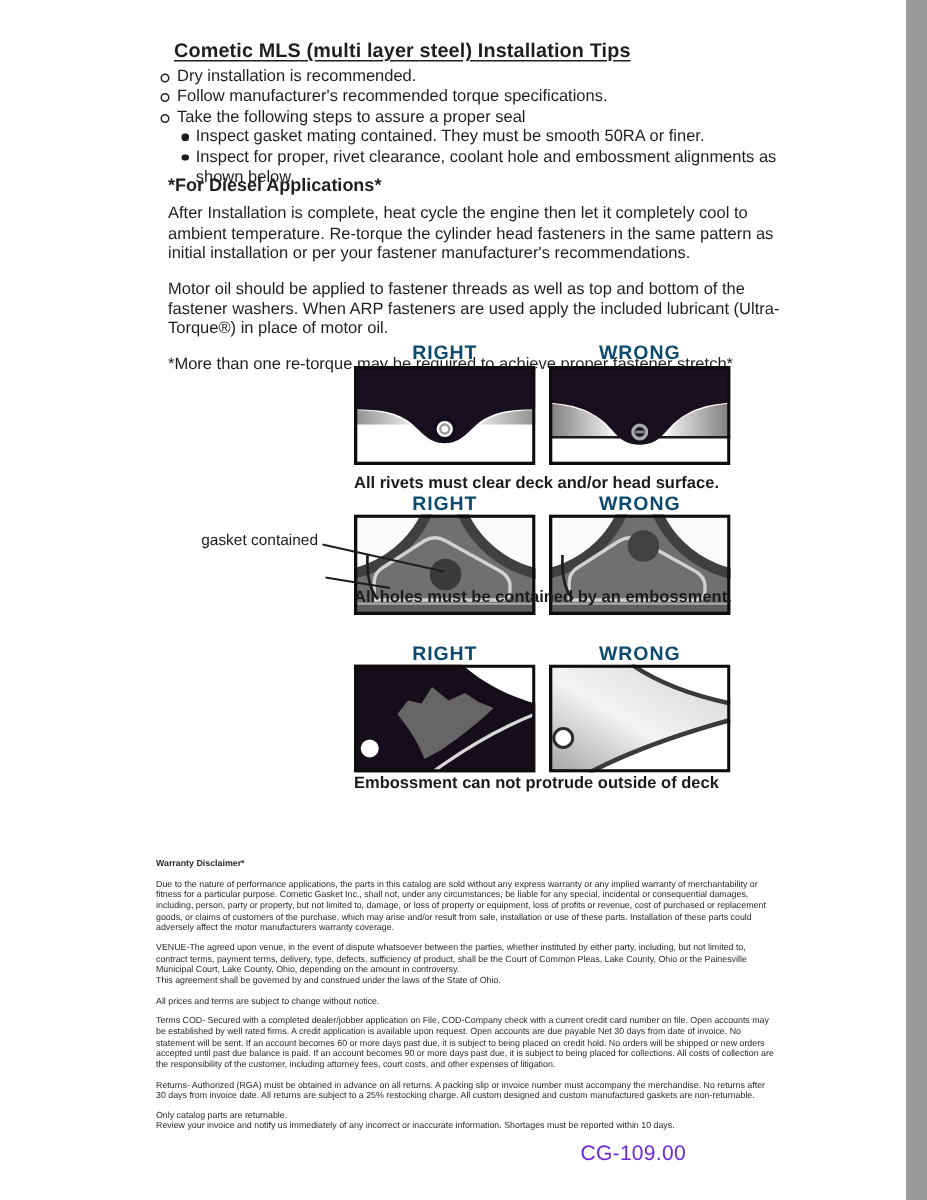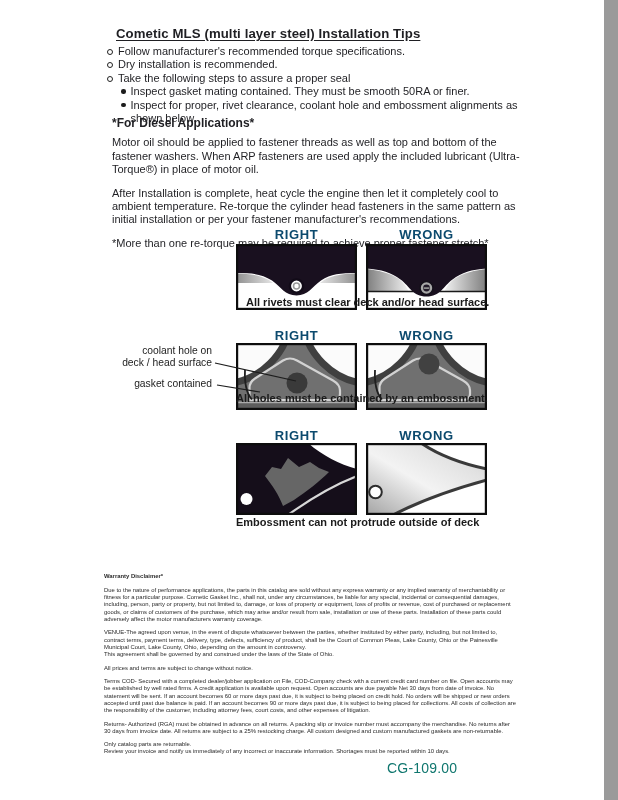--- a/index.html
+++ b/index.html
@@ -30,56 +30,56 @@
   .fig-box svg{display:block;}
   .caption{left:236px;font-size:11px;font-weight:bold;color:#1b1b1b;line-height:12.6px;}
   .callouts{left:95px;top:345px;width:117px;text-align:right;font-size:10.3px;
             line-height:11.5px;color:#1c1c1c;}
   .callout2{margin-top:10px;}
   .overlay{left:0;top:0;pointer-events:none;z-index:6;}
   
   .legal{left:104px;top:573px;width:414px;font-size:5.9px;line-height:7.15px;color:#2a2a2a;}
   .legal .lh{font-weight:bold;margin:0 0 7px 0;}
   .legal .blk{margin:0 0 6.5px 0;}
-  .page-code{left:387px;top:760px;font-size:14px;color:#0f766e;letter-spacing:.2px;}
+  .page-code{left:387px;top:760px;font-size:14px;color:#6d28d9;letter-spacing:.2px;}
 </style>
 </head>
 <body>
 
 <div class="page">
 
   <div class="abs title">Cometic MLS (multi layer steel) Installation Tips</div>
 
   <div class="abs tips">
     <div class="tip">
       <span class="ring"></span>
+      <span>Dry installation is recommended.</span>
+    </div>
+    <div class="tip">
+      <span class="ring"></span>
       <span>Follow manufacturer's recommended torque specifications.</span>
-    </div>
-    <div class="tip">
-      <span class="ring"></span>
-      <span>Dry installation is recommended.</span>
     </div>
     <div class="tip">
       <span class="ring"></span>
       <span>Take the following steps to assure a proper seal</span>
     </div>
     <div class="tip">
       <span class="dot"></span>
       <span>Inspect gasket mating contained.  They must be smooth 50RA or finer.</span>
     </div>
     <div class="tip">
       <span class="dot"></span>
       <span>Inspect for proper, rivet clearance, coolant hole and embossment alignments as shown below.</span>
     </div>
   </div>
 
   <div class="abs diesel">
     <div class="diesel-h">*For Diesel Applications*</div>
+    <p>After Installation is complete, heat cycle the engine then let it completely cool to ambient temperature. Re-torque the cylinder head fasteners in the same pattern as initial installation or per your fastener manufacturer's recommendations.</p>
     <p>Motor oil should be applied to fastener threads as well as top and bottom of the fastener washers. When ARP fasteners are used apply the included lubricant (Ultra-Torque®) in place of motor oil.</p>
-    <p>After Installation is complete, heat cycle the engine then let it completely cool to ambient temperature. Re-torque the cylinder head fasteners in the same pattern as initial installation or per your fastener manufacturer's recommendations.</p>
     <p>*More than one re-torque may be required to achieve proper fastener stretch*</p>
   </div>
 
   <div class="abs fig-h" style="left:236px;top:227px;">RIGHT</div>
   <div class="abs fig-h" style="left:366px;top:227px;">WRONG</div>
 
   <div class="abs fig-box" style="left:236px;top:244px;">
     <svg width="121" height="66" viewBox="0 0 121 66">
       <defs>
         <linearGradient id="r1gl" x1="0" y1="0" x2="1" y2="0">
@@ -118,30 +118,26 @@
       <path d="M121,25 C109,26 97,29 88,35 C84,38 81,42 79,46 L79,47.5 L121,47.5 Z" fill="url(#w1gr)"></path>
       <path d="M0,47.5 L121,47.5" stroke="#1a1a1a" stroke-width="1.6"></path>
       <path d="M0,0 H121 V24.5 C105,25.5 96,28.5 86.5,35.5 C77,42.5 74.5,52.5 60.5,52.5 C46.5,52.5 44,42.5 34.5,35.5 C25,28.5 16,25.5 0,24.5 Z" fill="#19101f"></path>
       <circle cx="60.5" cy="44" r="6.6" fill="#a9a9a9" stroke="#15101b" stroke-width="1.8"></circle>
       <circle cx="60.5" cy="44" r="3.4" fill="#221a29"></circle>
       <rect x="57.5" y="43.2" width="6" height="1.7" rx="0.8" fill="#8f8f8f"></rect>
       <rect x="1.1" y="1.1" width="118.8" height="63.8" fill="none" stroke="#0d0d0d" stroke-width="2.2"></rect>
     </svg>
   </div>
 
-  <div class="abs caption" style="top:296px;margin-left:10px;">All rivets must clear deck and/or head surface.</div>
+  <div class="abs caption" style="top:316px;">All rivets must clear deck and/or head surface.</div>
 
   <div class="abs fig-h" style="left:236px;top:328px;">RIGHT</div>
   <div class="abs fig-h" style="left:366px;top:328px;">WRONG</div>
 
   <div class="abs callouts">
-    <div>
-      <div>coolant hole on</div>
-      <div>deck / head surface</div>
-    </div>
     <div class="callout2">gasket contained</div>
   </div>
 
   <div class="abs fig-box" style="left:236px;top:343px;">
     <svg width="121" height="67" viewBox="0 0 121 67">
       <rect width="121" height="67" fill="#707070"></rect>
       <circle cx="-16" cy="-30" r="71" fill="#fbfbfb" stroke="#404040" stroke-width="7"></circle>
       <circle cx="137" cy="-30" r="71" fill="#fbfbfb" stroke="#404040" stroke-width="7"></circle>
       <path d="M13.5,57 L13.5,45 Q13.5,39 19,35.5 L47,17.5 Q54,13.5 61,17.5 L97,37.5 Q104,41.5 104,47.5 L104,51 Q104,57 97,57 Z" fill="none" stroke="#d2d2d2" stroke-width="2.2"></path>
       <path d="M9,27 C8.5,38 10,50 16,56.5" fill="none" stroke="#1f1f1f" stroke-width="1.8"></path>

